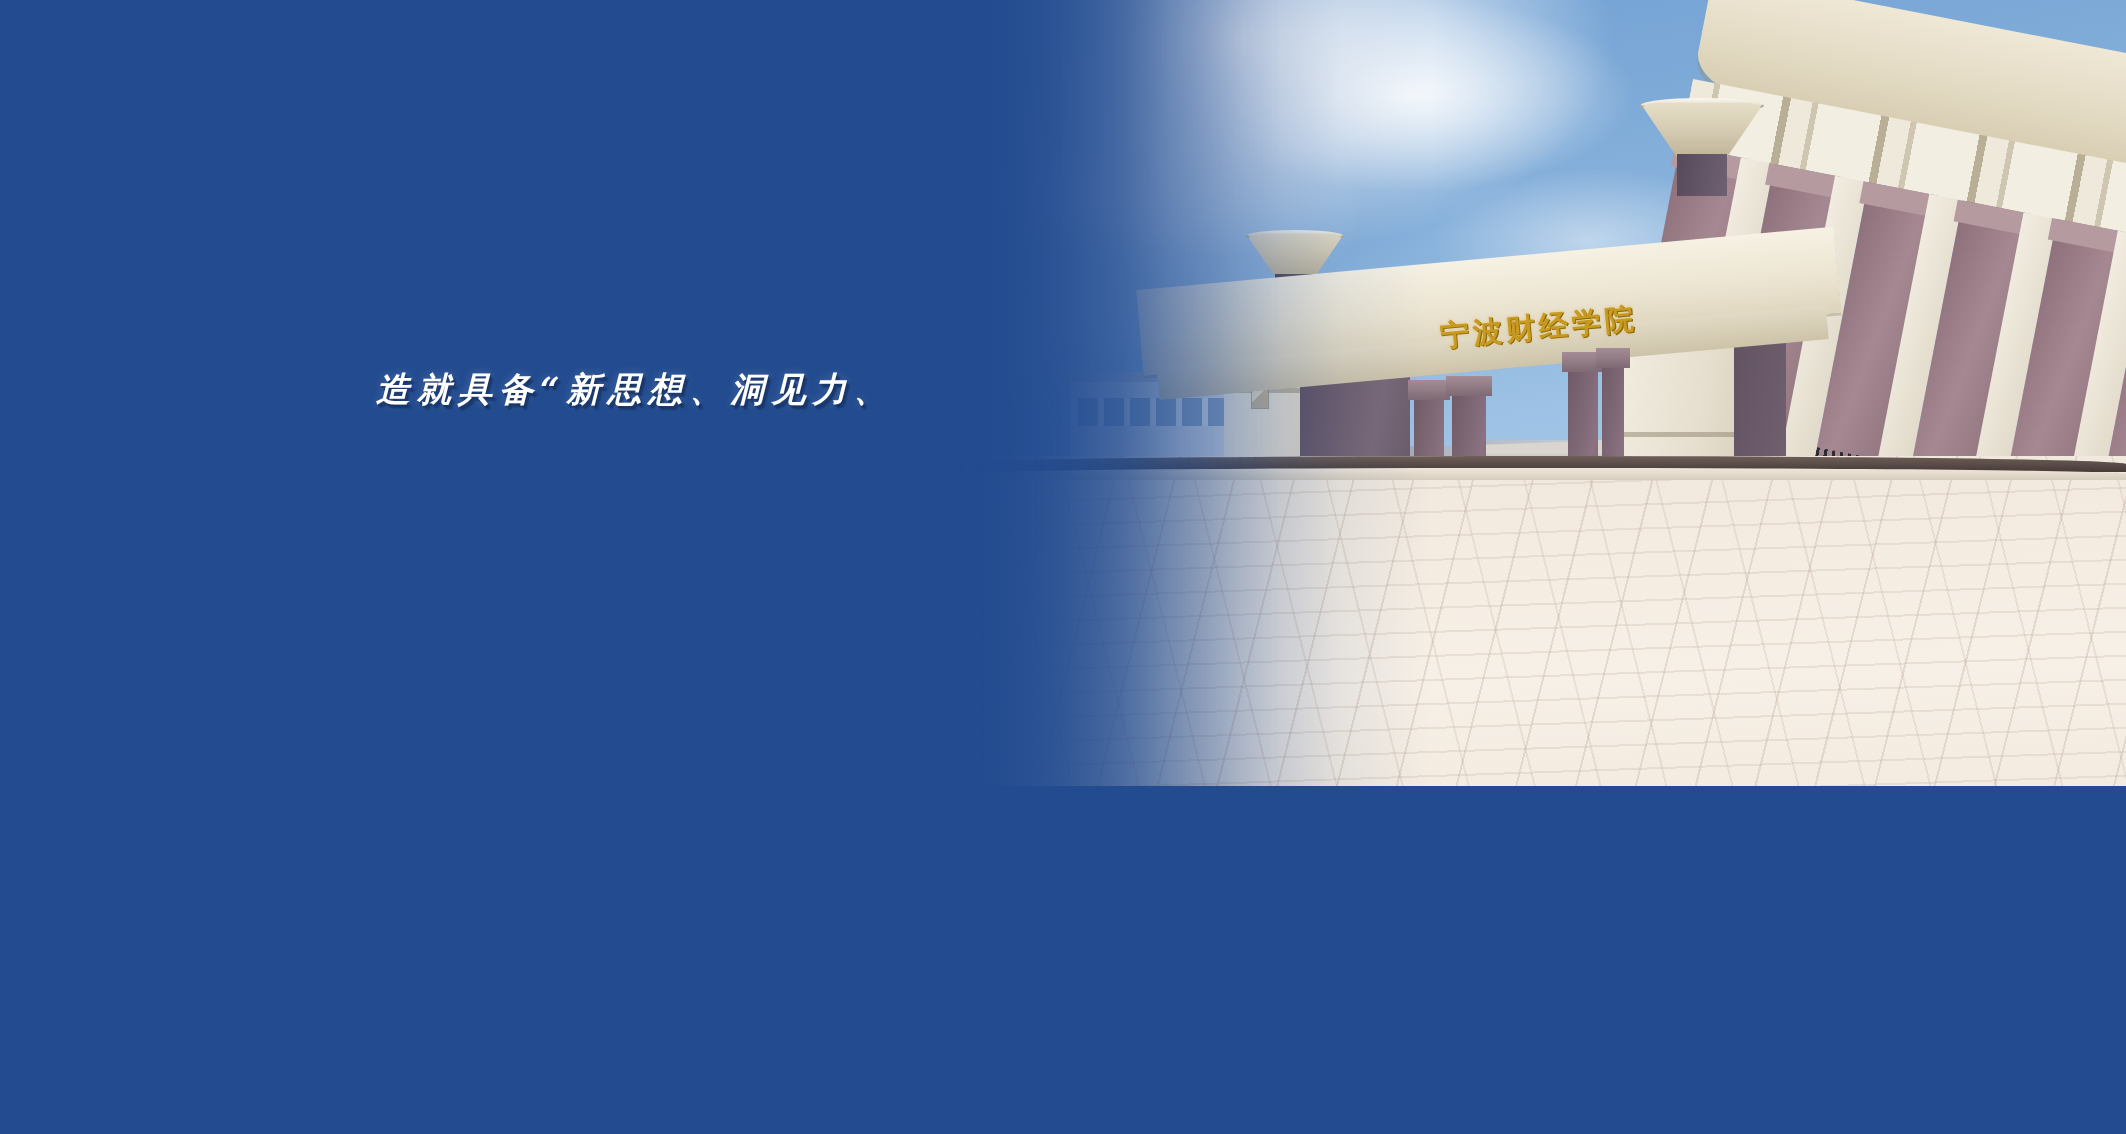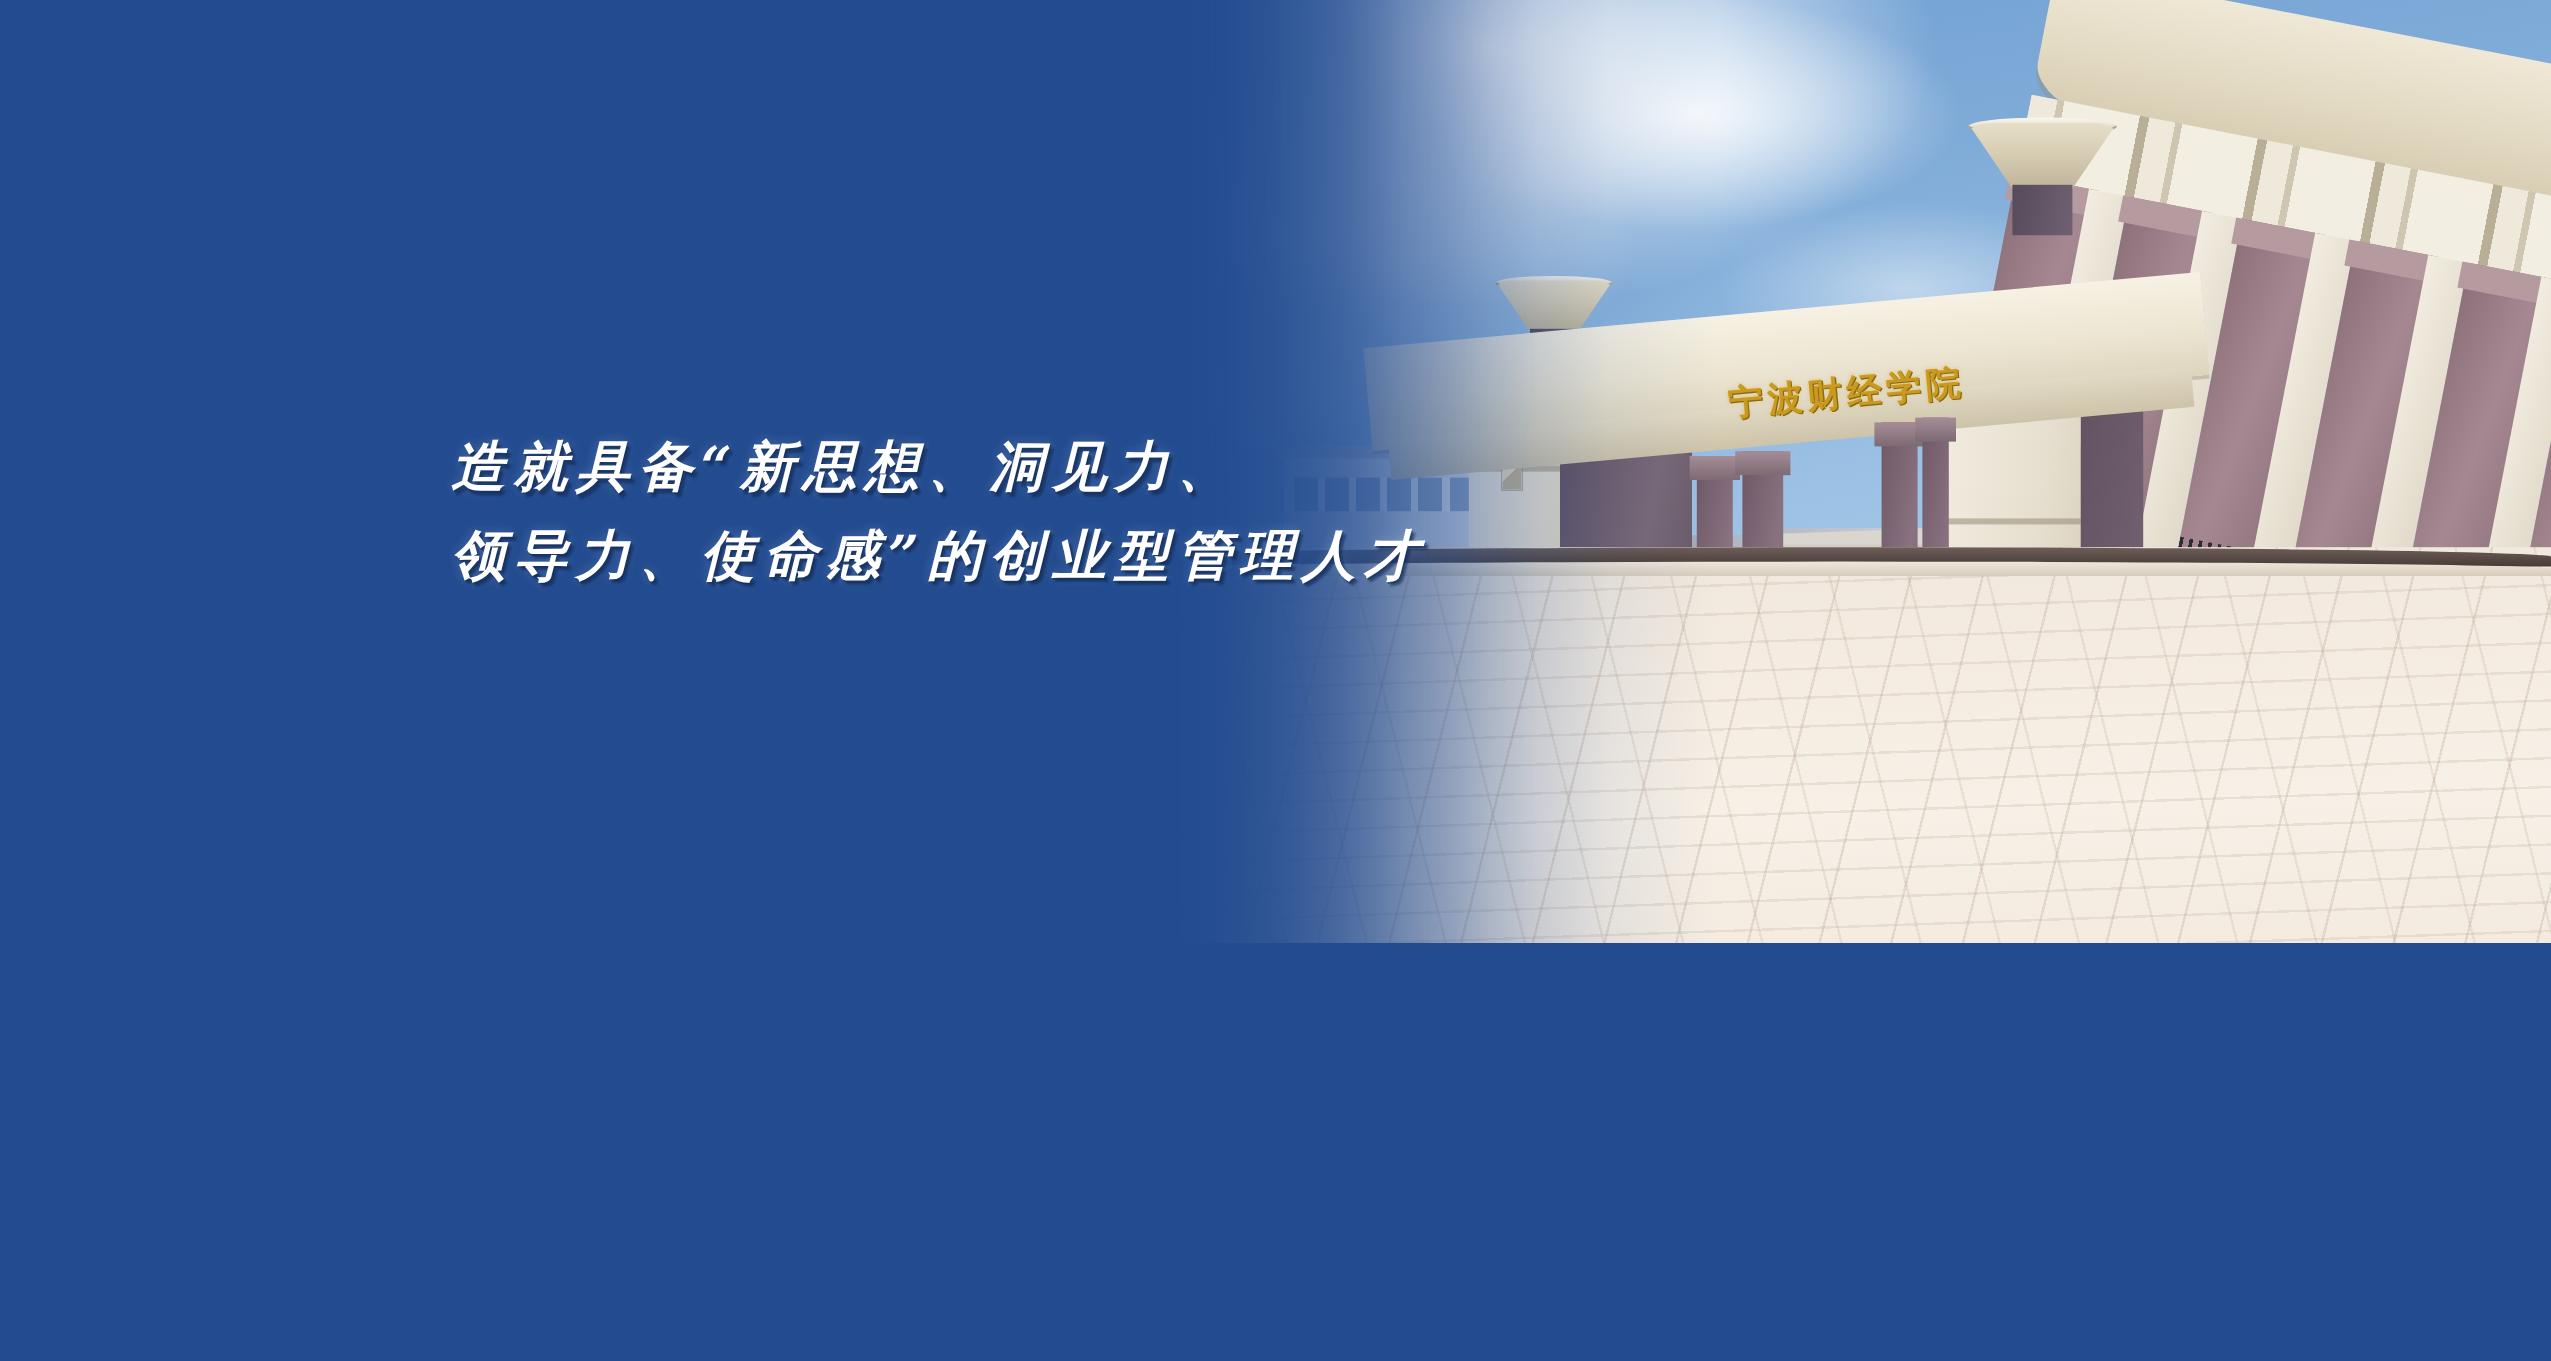--- a/index.html
+++ b/index.html
@@ -294,21 +294,21 @@
   #headline {
     position:absolute;
     left:376px; top:352px;
     width:1000px;
     z-index:5;
   }
   #headline .line {
     color:#ffffff;
     font-family:"DejaVu Serif", serif;
     font-weight:bold;
-    font-size:45px;
+    font-size:34px;
     line-height:74px;
     letter-spacing:7px;
     white-space:nowrap;
     font-style:italic;
     text-shadow:
       3px 4px 2px rgba(14,38,82,.62),
       1px 2px 0 rgba(18,44,92,.45),
       0 0 10px rgba(255,255,255,.18);
   }
 </style>
@@ -455,16 +455,15 @@
         <div class="kerb2"></div>
       </div>
 
       <div class="tint"></div>
       <div class="tint-bottom"></div>
     </div>
   </div>
 
   <div id="headline">
     <div class="line">造就具备“新思想、洞见力、</div>
-    <div class="line">领导力、使命感”的创业型管理人才</div>
   </div>
 
 </div>
 
 </body></html>

